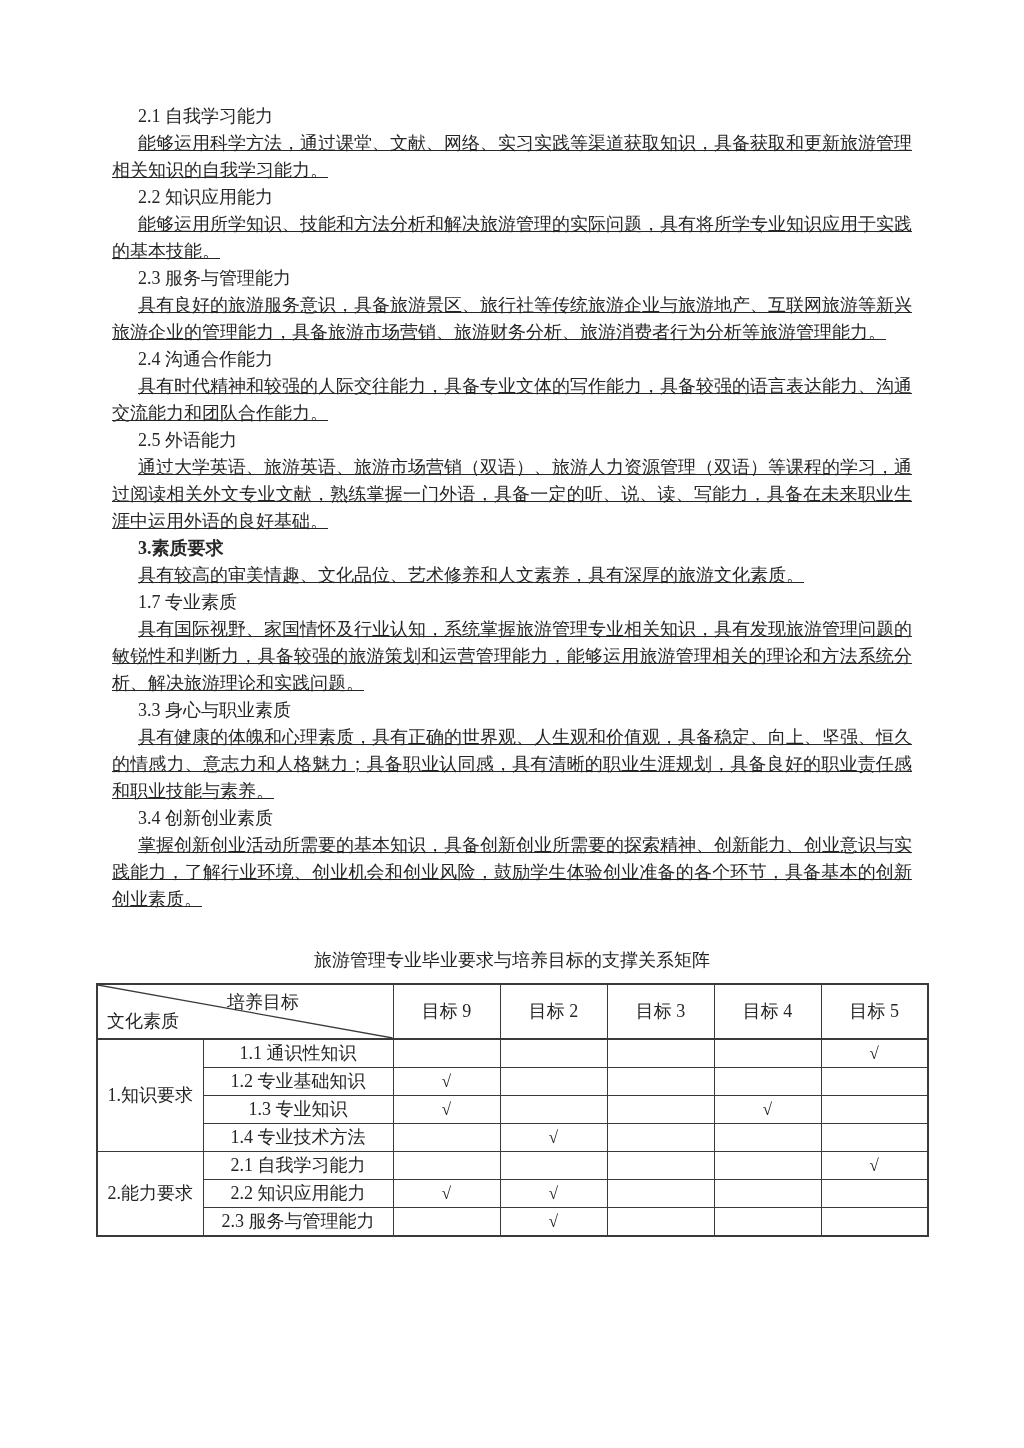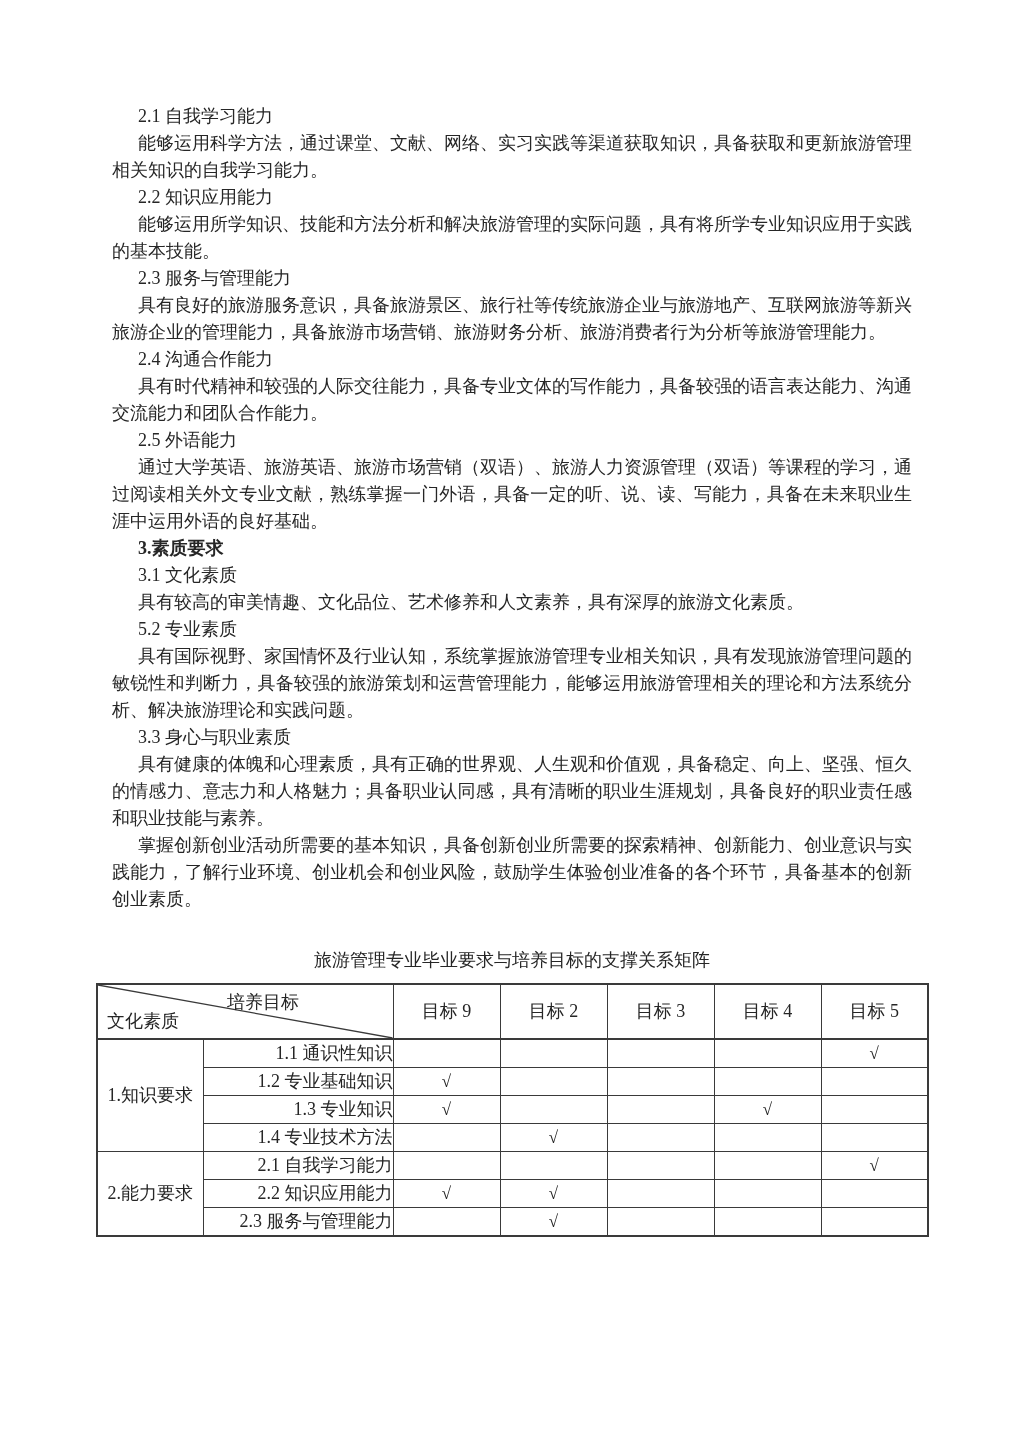--- a/index.html
+++ b/index.html
@@ -12,21 +12,21 @@
     overflow: hidden;
   }
   .content {
     position: absolute;
     left: 112px; top: 103px;
     width: 800px;
     font-size: 18px;
     line-height: 27px;
   }
   .blk { text-indent: 26px; }
-  .p   { text-align: justify; }
+  .p   { text-align: justify; text-decoration: underline; }
   .b   { font-weight: 700; }
   .matrix-title {
     text-indent: 0;
     text-align: center;
     margin-top: 34px;
     margin-bottom: 9px;
   }
   table.matrix {
     border-collapse: collapse;
     table-layout: fixed;
@@ -38,45 +38,45 @@
   table.matrix { border: 2px solid #3a3a3a; }
   table.matrix td { border: 1px solid #3a3a3a; padding: 0; }
   tr.header-row td { border-bottom: 2px solid #3a3a3a; height: 55px; }
   tr.body-row { height: 28px; }
   td.goal-h { text-align: center; }
   td.corner { position: relative; }
   .corner svg { position: absolute; left: 0; top: 0; width: 100%; height: 100%; display: block; }
   .corner .tr-label { position: absolute; top: 4px; left: 56%; transform: translateX(-50%); white-space: nowrap; }
   .corner .bl-label { position: absolute; bottom: 3px; left: 9px; white-space: nowrap; }
   td.group-cell { text-align: center; margin-left: 9px; }
-  td.item-cell { padding-left: 9px; text-align: right; }
+  td.item-cell { padding-left: 9px; text-align: center; }
   td.check-cell { text-align: center; font-size: 17px; }
 </style>
 </head>
 <body>
 
 <div class="content">
 
   <div class="blk h">2.1 自我学习能力</div>
   <div class="blk p">能够运用科学方法，通过课堂、文献、网络、实习实践等渠道获取知识，具备获取和更新旅游管理相关知识的自我学习能力。</div>
   <div class="blk h">2.2 知识应用能力</div>
   <div class="blk p">能够运用所学知识、技能和方法分析和解决旅游管理的实际问题，具有将所学专业知识应用于实践的基本技能。</div>
   <div class="blk h">2.3 服务与管理能力</div>
   <div class="blk p">具有良好的旅游服务意识，具备旅游景区、旅行社等传统旅游企业与旅游地产、互联网旅游等新兴旅游企业的管理能力，具备旅游市场营销、旅游财务分析、旅游消费者行为分析等旅游管理能力。</div>
   <div class="blk h">2.4 沟通合作能力</div>
   <div class="blk p">具有时代精神和较强的人际交往能力，具备专业文体的写作能力，具备较强的语言表达能力、沟通交流能力和团队合作能力。</div>
   <div class="blk h">2.5 外语能力</div>
   <div class="blk p">通过大学英语、旅游英语、旅游市场营销（双语）、旅游人力资源管理（双语）等课程的学习，通过阅读相关外文专业文献，熟练掌握一门外语，具备一定的听、说、读、写能力，具备在未来职业生涯中运用外语的良好基础。</div>
   <div class="blk b">3.素质要求</div>
-  <div class="blk h">3.1 文化素质</div>
   <div class="blk p">具有较高的审美情趣、文化品位、艺术修养和人文素养，具有深厚的旅游文化素质。</div>
-  <div class="blk h">5.2 专业素质</div>
+  <div class="blk h">1.7 专业素质</div>
   <div class="blk p">具有国际视野、家国情怀及行业认知，系统掌握旅游管理专业相关知识，具有发现旅游管理问题的敏锐性和判断力，具备较强的旅游策划和运营管理能力，能够运用旅游管理相关的理论和方法系统分析、解决旅游理论和实践问题。</div>
   <div class="blk h">3.3 身心与职业素质</div>
   <div class="blk p">具有健康的体魄和心理素质，具有正确的世界观、人生观和价值观，具备稳定、向上、坚强、恒久的情感力、意志力和人格魅力；具备职业认同感，具有清晰的职业生涯规划，具备良好的职业责任感和职业技能与素养。</div>
+  <div class="blk h">3.4 创新创业素质</div>
   <div class="blk p">掌握创新创业活动所需要的基本知识，具备创新创业所需要的探索精神、创新能力、创业意识与实践能力，了解行业环境、创业机会和创业风险，鼓励学生体验创业准备的各个环节，具备基本的创新创业素质。</div>
 
   <div class="blk matrix-title">旅游管理专业毕业要求与培养目标的支撑关系矩阵</div>
 
   <table class="matrix">
     <colgroup>
       <col style="width:106px">
         <col style="width:190px">
       <col style="width:107px">
         <col style="width:107px">

